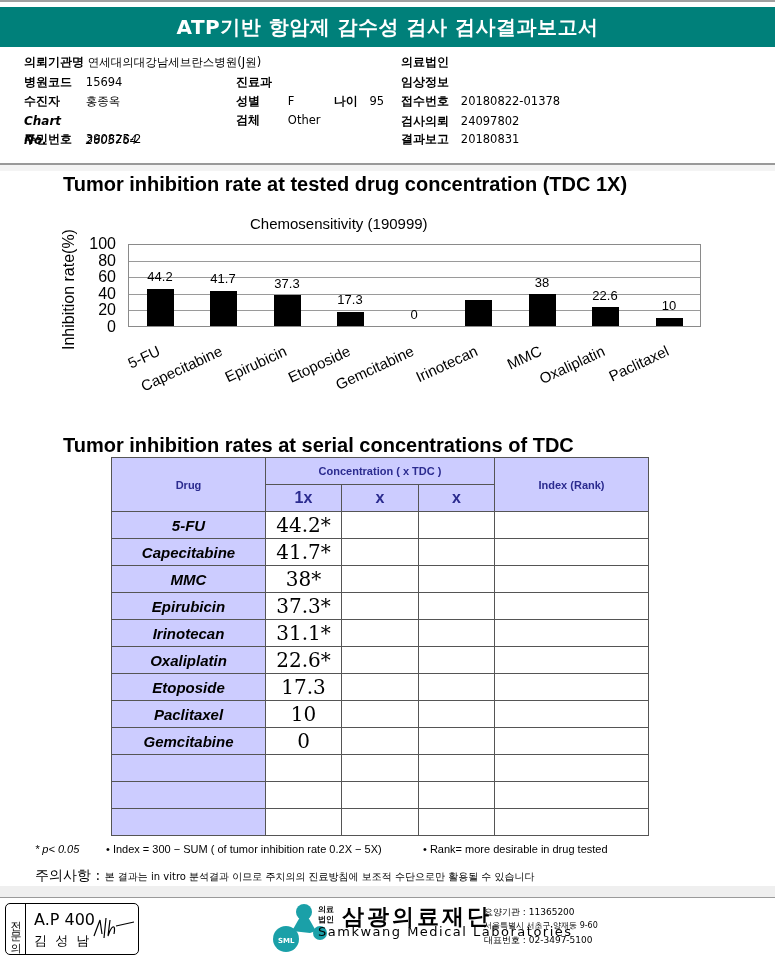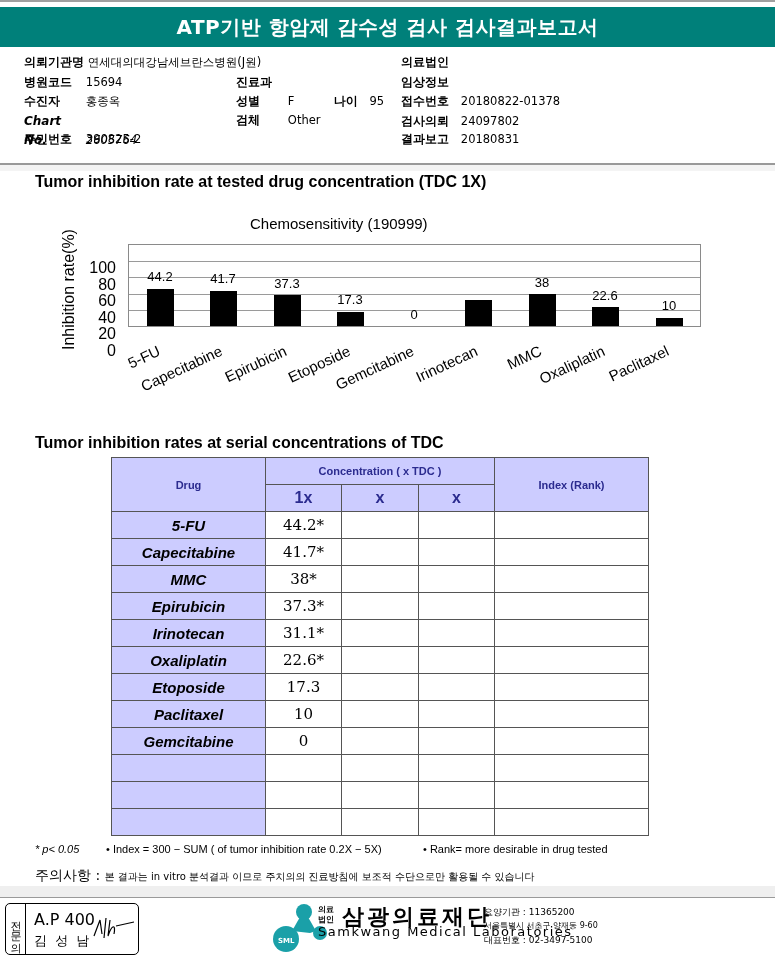--- a/index.html
+++ b/index.html
@@ -4,35 +4,35 @@
 <style>
   * { box-sizing: border-box; margin: 0; padding: 0; }
   body { width: 775px; height: 967px; background: #ffffff; font-family: "DejaVu Sans", sans-serif; position: relative; overflow: hidden; color: #000; }
   .topline { position: absolute; left: 0; top: 0; width: 775px; height: 2px; background: #a0a0a0; }
   .titlebar { position: absolute; left: 0; top: 7px; width: 775px; height: 40px; background: #00807a; color: #fff; font-weight: bold; font-size: 20px; text-align: center; line-height: 40px; letter-spacing: 0.5px; }
   .info { position: absolute; font-size: 12px; line-height: 19px; }
   .info .lbl { font-weight: bold; display: inline-block; }
   .info .val { font-size: 11.5px; }
   .sep { position: absolute; left: 0; width: 775px; height: 2px; background: #9a9a9a; }
   .shade { position: absolute; left: 0; width: 775px; background: #f4f4f4; }
-  .h2 { position: absolute; font-family: "Liberation Sans", sans-serif; font-weight: bold; font-size: 16px; }
+  .h2 { position: absolute; font-family: "Liberation Sans", sans-serif; font-weight: bold; font-size: 20px; margin-left: 28px; }
   .chart-title { position: absolute; left: 250px; top: 215px; font-family: "Liberation Sans", sans-serif; font-size: 15px; }
   .plot { position: absolute; left: 128px; top: 244px; width: 573px; height: 83px; border: 1px solid #8a8a8a; }
   .grid { position: absolute; left: 0; width: 100%; height: 1px; background: #9a9a9a; }
   .bar { position: absolute; bottom: 0; width: 27px; background: #000; }
   .barlbl { position: absolute; width: 60px; text-align: center; font-family: "Liberation Sans", sans-serif; font-size: 13px; }
-  .ytick { position: absolute; left: 84px; width: 32px; text-align: right; font-family: "Liberation Sans", sans-serif; font-size: 16px; line-height: 14px; margin-top: 24px; }
+  .ytick { position: absolute; left: 84px; width: 32px; text-align: right; font-family: "Liberation Sans", sans-serif; font-size: 16px; line-height: 14px; }
   .ylabel { position: absolute; left: 60px; top: 350px; transform: rotate(-90deg); transform-origin: left top; font-family: "Liberation Sans", sans-serif; font-size: 16px; white-space: nowrap; }
   .xlbl { position: absolute; font-family: "Liberation Sans", sans-serif; font-size: 15px; transform: rotate(-25deg); transform-origin: right top; white-space: nowrap; text-align: right; }
   table { position: absolute; left: 111px; top: 457px; border-collapse: collapse; }
   td, th { border: 1px solid #555; height: 27px; text-align: center; }
   th { background: #ccccff; color: #2b2b8f; font-family: "Liberation Sans", sans-serif; font-size: 11px; font-weight: bold; }
   th.big { font-size: 16px; }
   td.drug { background: #ccccff; font-family: "Liberation Sans", sans-serif; font-weight: bold; font-style: italic; font-size: 15px; }
-  td.v { font-family: "DejaVu Serif", serif; font-size: 15px; }
+  td.v { font-family: "DejaVu Serif", serif; font-size: 20px; }
   .note { position: absolute; font-family: "Liberation Sans", sans-serif; font-size: 11px; }
   .caution { position: absolute; left: 35px; top: 867px; font-size: 14px; }
   .caution .small { font-size: 10px; }
   .sig { position: absolute; left: 5px; top: 903px; width: 134px; height: 52px; border: 1px solid #000; border-radius: 5px; }
   .sig .side { position: absolute; left: 0; top: 0; width: 20px; height: 100%; border-right: 1px solid #000; font-size: 11px; writing-mode: vertical-rl; text-align: center; line-height: 20px; }
   .logo { position: absolute; left: 272px; top: 903px; }
 </style>
 </head>
 <body>
 

